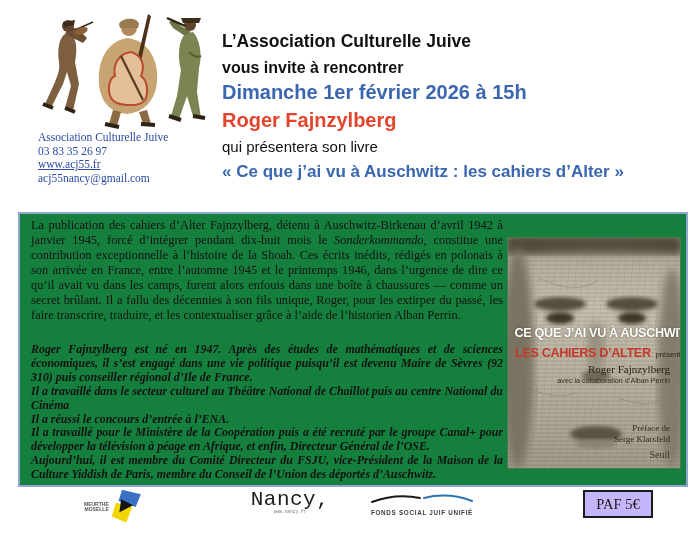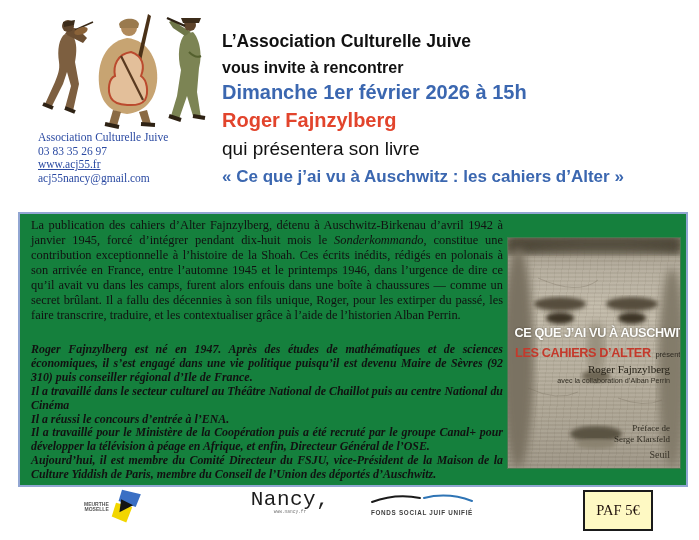--- a/index.html
+++ b/index.html
@@ -17,21 +17,21 @@
     color:#2b4aa2;
   }
   .address a { color:#2b4aa2; text-decoration:underline; cursor:pointer; }
 
   
   .head-col { position:absolute; left:222px; top:31px; width:470px; text-align:left; color:#111; }
   .h-line1 { font-size:17.5px; font-weight:bold; margin-bottom:7px; }
   .h-line2 { font-size:16px; font-weight:bold; margin-bottom:4px; }
   .h-date  { font-size:20px;  font-weight:bold; color:#3b67b0; margin-bottom:5px; }
   .h-speaker { font-size:20px; font-weight:bold; color:#e2442c; margin-bottom:6px; }
-  .h-line5 { font-size:19px; font-weight:normal; margin-bottom:7px; }
+  .h-line5 { font-size:15px; font-weight:normal; margin-bottom:7px; }
   .h-book  { font-size:17px; font-weight:bold; color:#3b67b0; }
 
   
   .main-box {
     position:absolute; left:18px; top:212px; width:670px; height:275px;
     border:2px solid #92a6d2; background:#15803d;
     padding:4px 4px 0 11px; display:flex; overflow:hidden;
   }
   .text-col { width:472px; flex:none; font-family:"Liberation Serif", serif; color:#111; }
   .para1 { font-size:12.4px; line-height:15px; text-align:justify; }
@@ -72,22 +72,22 @@
   
   .logo-mm { position:absolute; left:84px; top:486px; width:60px; height:42px; display:flex; align-items:center; }
   .mm-text { font-size:5px; font-weight:bold; color:#555; line-height:5.5px; margin-right:1px; text-align:right; }
   .logo-nancy { position:absolute; left:250px; top:488px; width:80px; text-align:center;
     font-family:Liberation Mono, monospace; }
   .nancy-name { font-size:21px; color:#1c1c1c; letter-spacing:0.5px; }
   .nancy-url { display:block; font-size:4.5px; color:#777; margin-top:-2px; }
   .logo-fsju { position:absolute; left:366px; top:491px; width:112px; text-align:center; }
   .fsju-name { display:block; font-size:6.3px; font-weight:bold; letter-spacing:0.7px; color:#3d3d3d; margin-top:0px; }
   .paf-box {
-    position:absolute; left:583px; top:490px; width:70px; height:41px;
-    background:#fef9c3; border:2px solid #1a1a1a;
+    position:absolute; left:583px; top:490px; width:70px; height:28px;
+    background:#c4b5fd; border:2px solid #1a1a1a;
     display:flex; align-items:center; justify-content:center;
     font-family:"Liberation Serif", serif; font-size:14.5px; color:#23150f;
   }
 </style>
 </head>
 <body>
 
 <div class="page">
 
   <div class="musicians">

